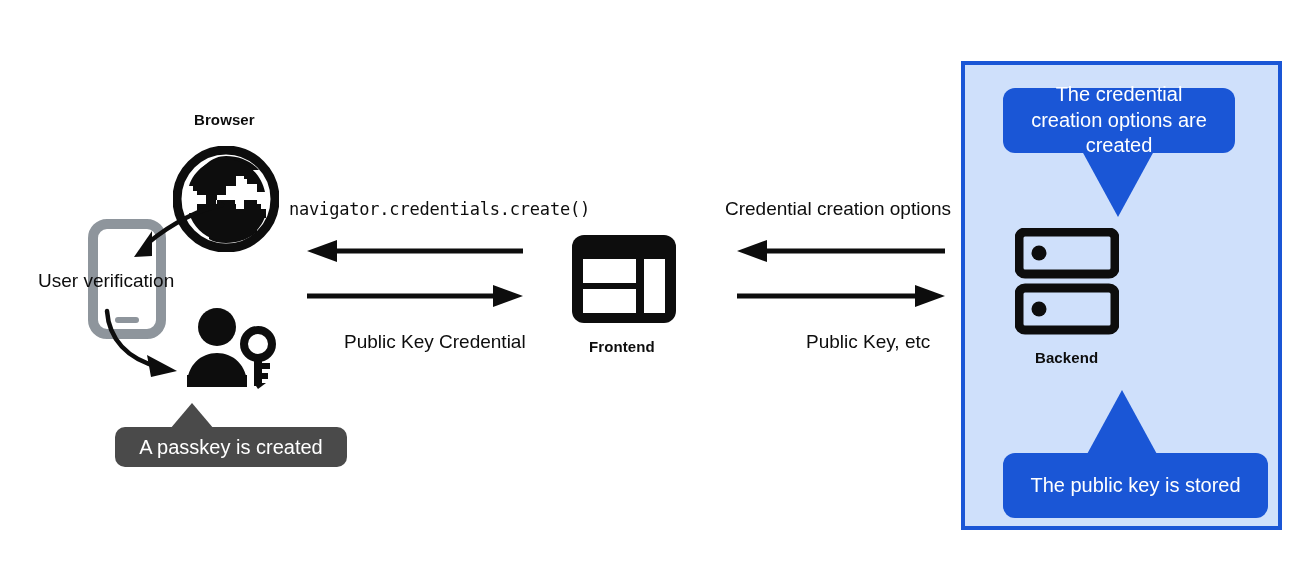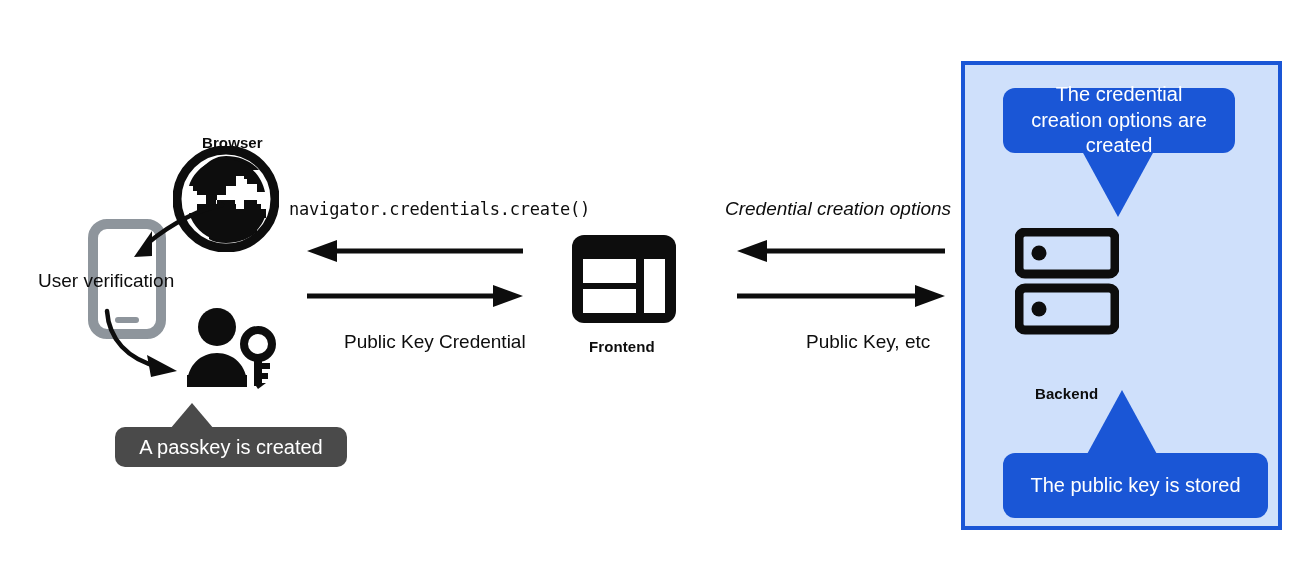--- a/index.html
+++ b/index.html
@@ -121,27 +121,27 @@
   #tooltip-passkey-tail {
     left: 170px;
     top: 403px;
     width: 0; height: 0;
     border-left: 22px solid transparent;
     border-right: 22px solid transparent;
     border-bottom: 26px solid #4a4a4a;
   }
 
   
-  #label-browser { left: 194px; top: 134px; margin-left: 8px; }
+  #label-browser { left: 194px; top: 111px; }
   #label-user-verification { left: 38px; top: 270px; }
   #label-frontend { left: 589px; top: 338px; }
-  #label-backend { left: 1035px; top: 349px; margin-top: 36px; }
+  #label-backend { left: 1035px; top: 349px; }
   #label-navigator-create { left: 289px; top: 199px; }
   #label-public-key-credential { left: 344px; top: 331px; }
-  #label-credential-creation-options { left: 725px; top: 198px; font-style: italic; }
+  #label-credential-creation-options { left: 725px; top: 198px; }
   #label-public-key-etc { left: 806px; top: 331px; }
 </style>
 </head>
 <body>
 
 <div id="diagram">
 
   <div class="abs" id="backend-panel"></div>
 
   <div class="abs label label-bold" id="label-browser">Browser</div>

